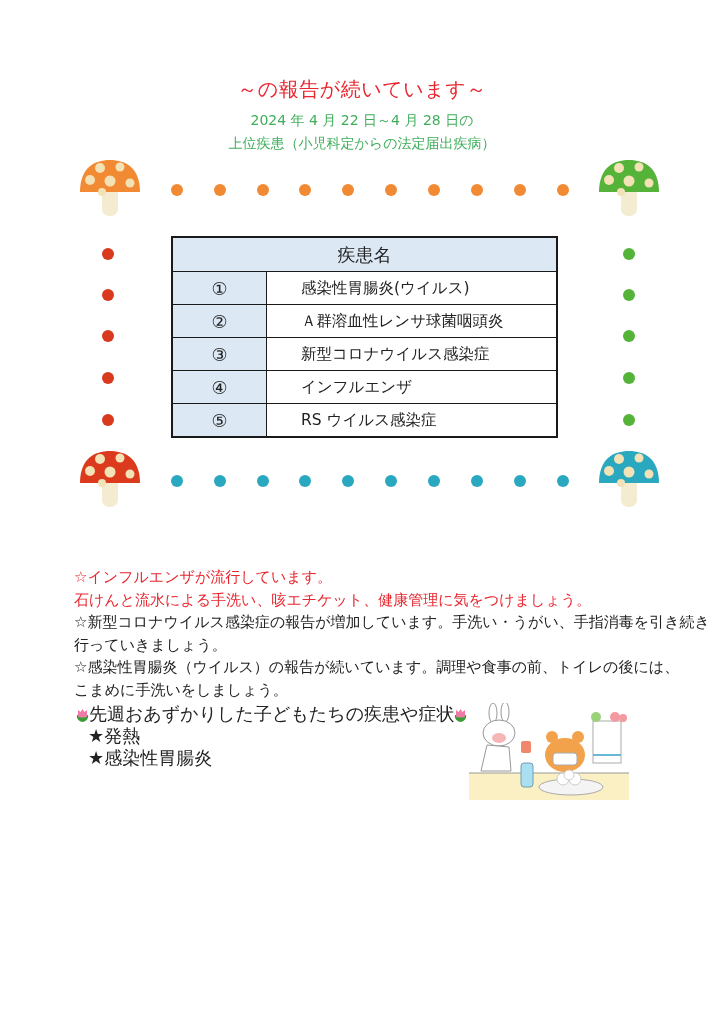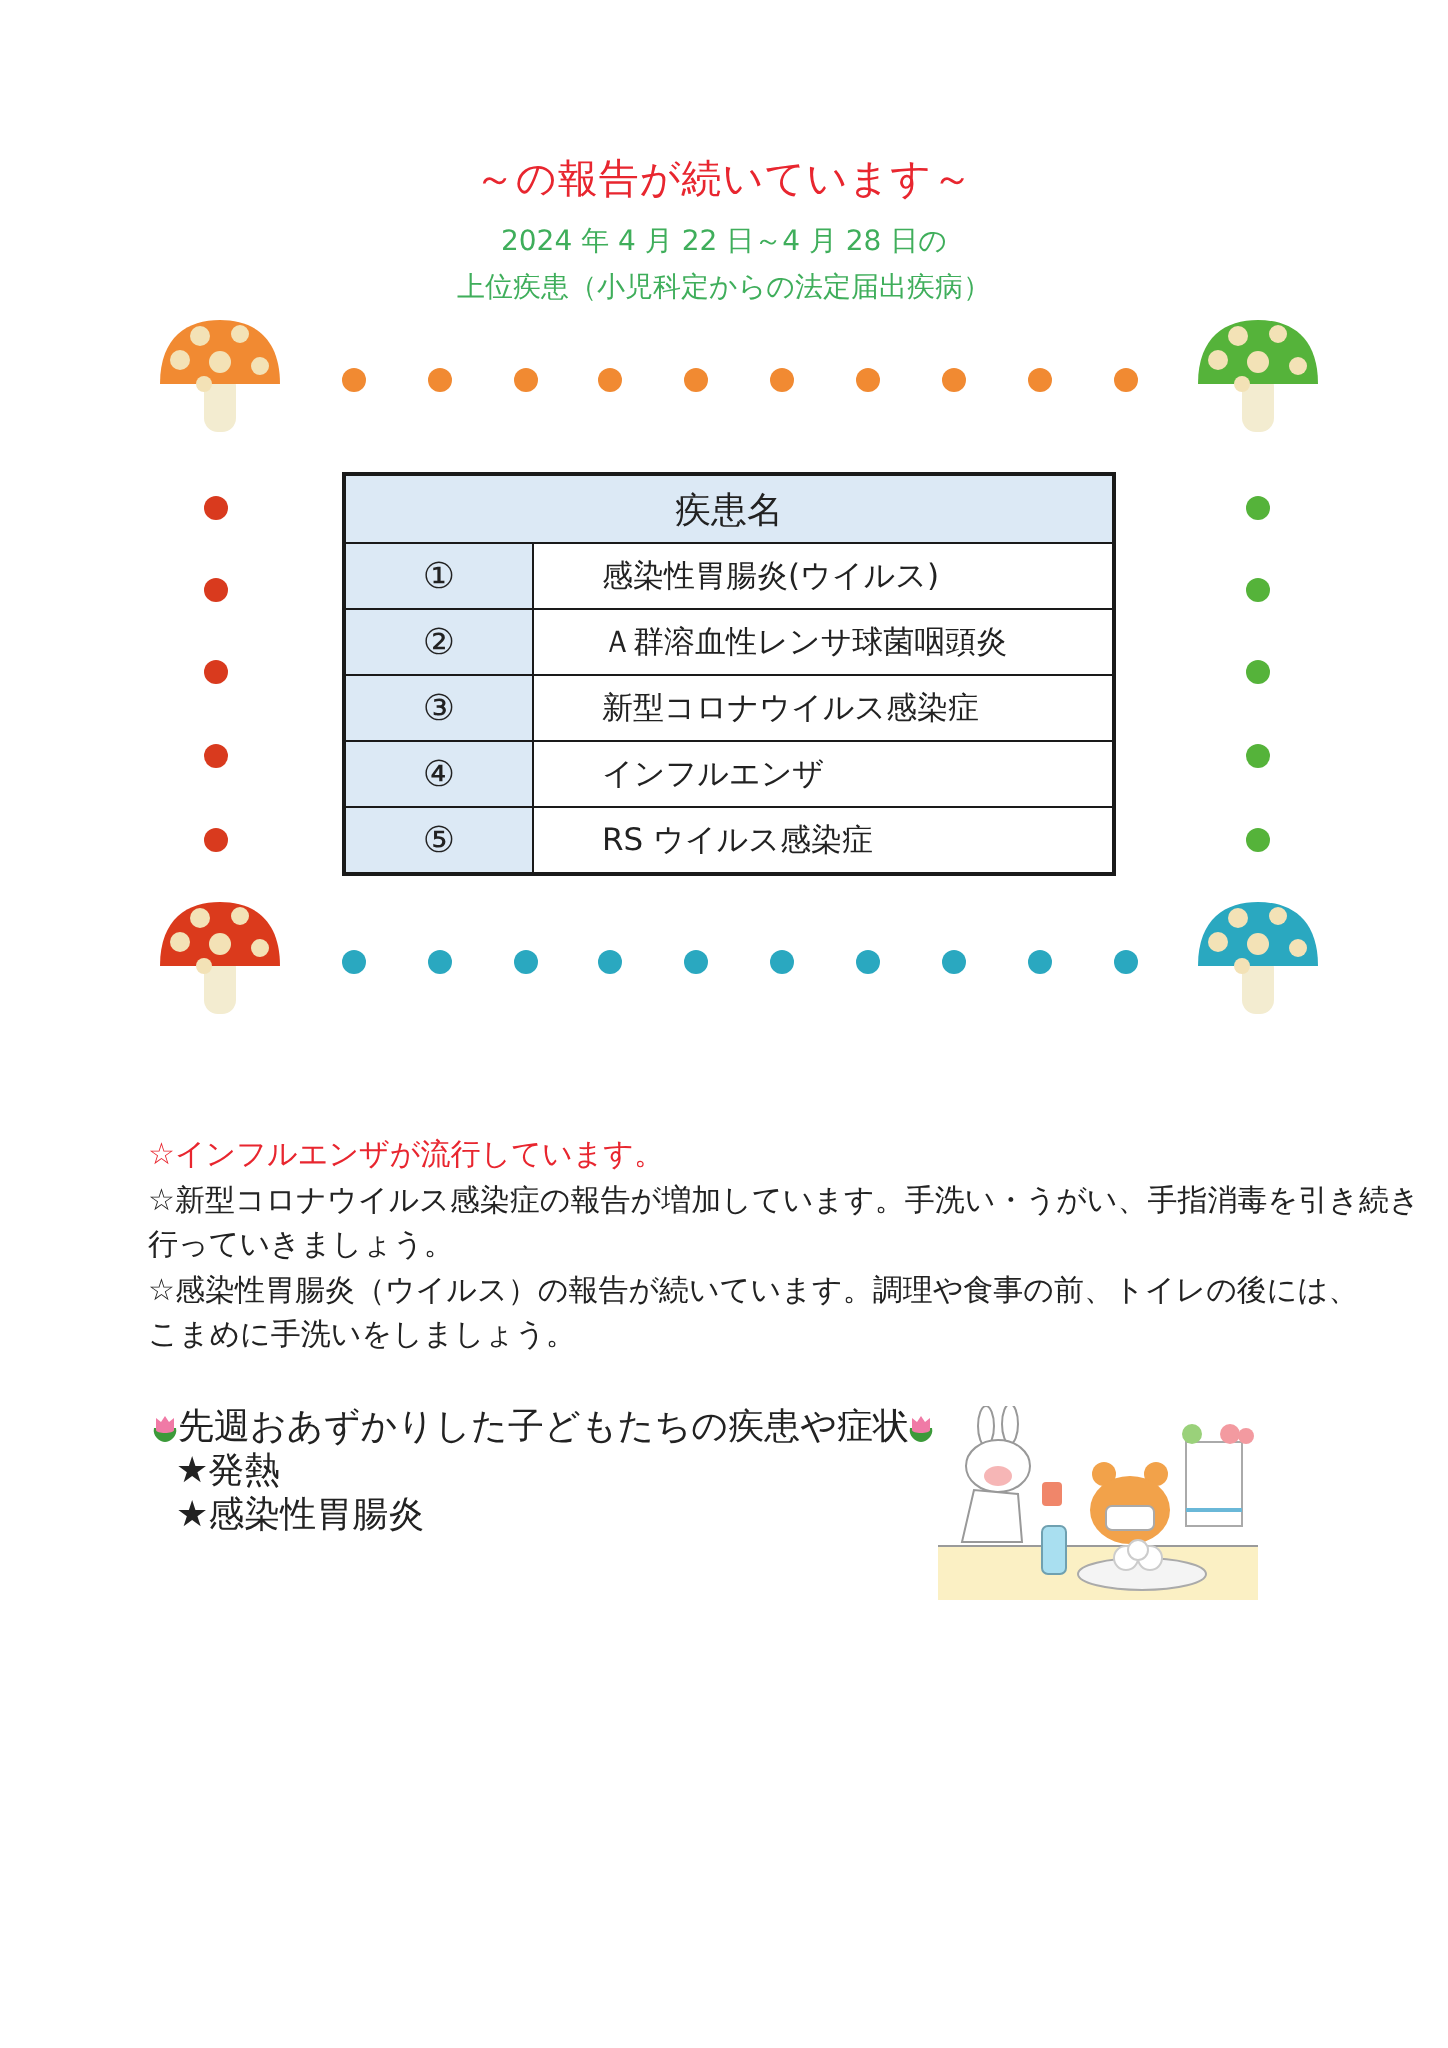--- a/index.html
+++ b/index.html
@@ -143,20 +143,21 @@
     </tr>
     <tr>
       <td class="num">⑤</td>
       <td class="name">RS ウイルス感染症</td>
     </tr>
   </tbody>
 </table>
 
 <div class="abs notes">
   <div class="red">☆インフルエンザが流行しています。</div>
+  <div class="red">石けんと流水による手洗い、咳エチケット、健康管理に気をつけましょう。</div>
   <div>☆新型コロナウイルス感染症の報告が増加しています。手洗い・うがい、手指消毒を引き続き</div>
   <div>行っていきましょう。</div>
   <div>☆感染性胃腸炎（ウイルス）の報告が続いています。調理や食事の前、トイレの後には、</div>
   <div>こまめに手洗いをしましょう。</div>
 </div>
 
 <div class="abs kids">
   <div>
     <svg class="tulip" viewBox="0 0 13 14">
       <path d="M1 7 C0 11 4 14 6.5 14 C9 14 13 11 12 7 Z" fill="#3c9a3a"></path>

